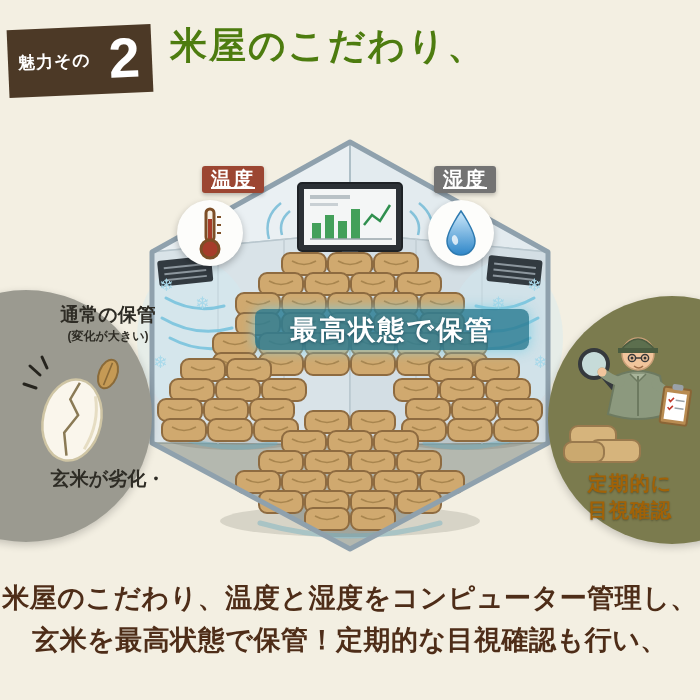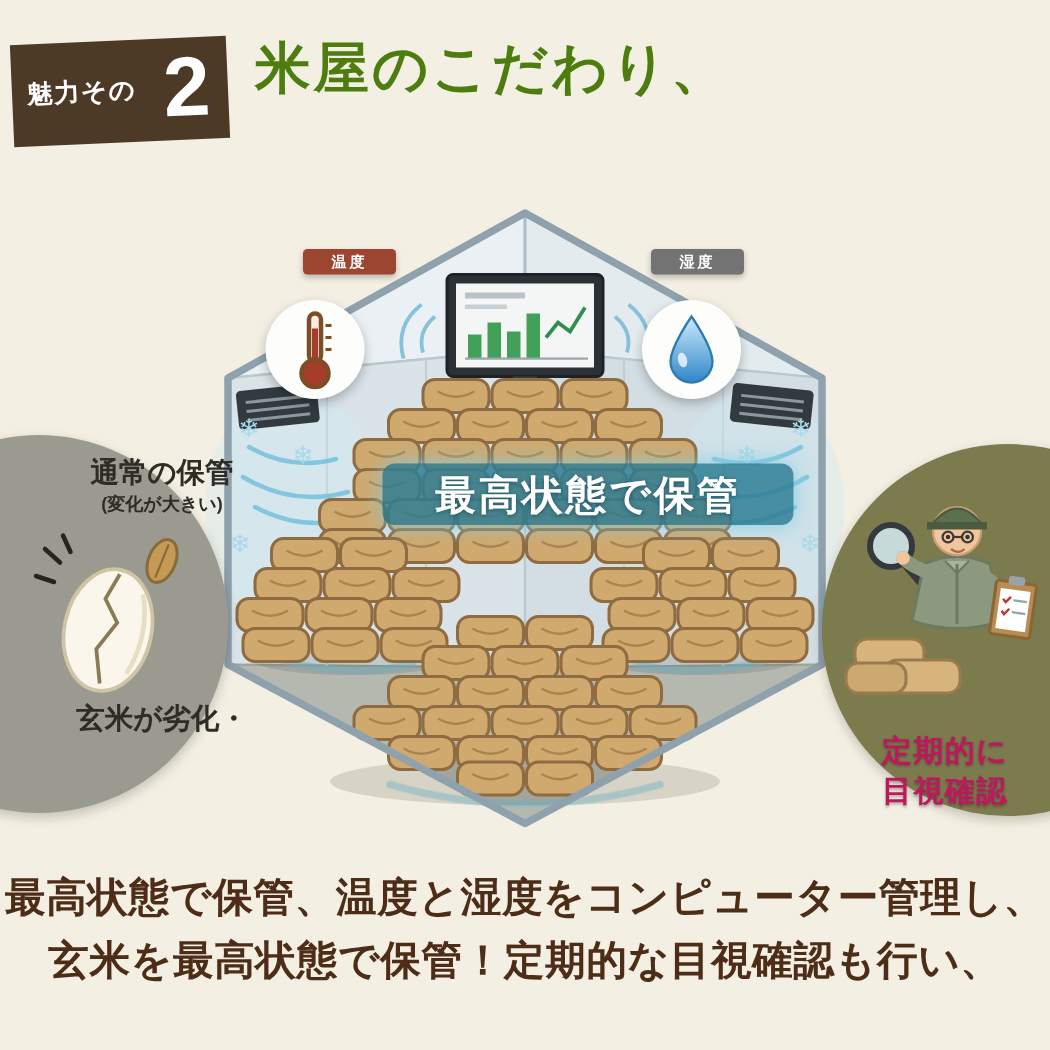--- a/index.html
+++ b/index.html
@@ -12,24 +12,25 @@
   .badge{
     position:absolute;left:8px;top:27px;width:144px;height:68px;
     background:#4c3926;color:#fff;transform:rotate(-2.5deg);
   }
   .badge-prefix{position:absolute;left:10px;top:22px;font-size:17px;font-weight:700;letter-spacing:1px;}
   .badge-number{position:absolute;right:12px;top:1px;font-size:56px;font-weight:800;line-height:64px;}
   .title{position:absolute;left:170px;top:22px;color:#4d7c0f;font-size:37px;font-weight:900;line-height:1.28;letter-spacing:2px;}
   
   .scene-svg{position:absolute;left:100px;top:133px;}
   .tag{
-    position:absolute;width:62px;height:17px;border-radius:3px;color:#fff;
+    position:absolute;width:62px;height:27px;border-radius:3px;color:#fff;
     display:flex;align-items:center;justify-content:center;
-    font-size:10px;font-weight:800;letter-spacing:2px;z-index:6;
+    font-size:20px;font-weight:800;letter-spacing:2px;z-index:6;
     box-shadow:0 2px 4px rgba(0,0,0,.25);
+    text-decoration:underline;
   }
   .tag-temp{left:202px;top:166px;background:#9c4632;}
   .tag-hum{left:434px;top:166px;background:#737373;}
   .icon-circle{
     position:absolute;width:66px;height:66px;border-radius:50%;background:#fdfdfb;
     box-shadow:0 3px 7px rgba(0,0,0,.25);z-index:5;
     display:flex;align-items:center;justify-content:center;
   }
   .circ-temp{left:177px;top:200px;}
   .circ-hum{left:428px;top:200px;}
@@ -50,22 +51,22 @@
   .left-text{position:absolute;left:0;width:152px;text-align:center;color:#2e2c25;font-weight:800;z-index:8;padding-left:32px;}
   .lt1{top:302px;font-size:19px;}
   .lt2{top:328px;font-size:12px;text-align:center;}
   .lt3{top:466px;font-size:19px;}
   .lt4{top:492px;font-size:19px;}
   .grain-svg{position:absolute;left:20px;top:352px;z-index:8;}
   .right-circle{
     position:absolute;left:548px;top:296px;width:248px;height:248px;border-radius:50%;
     background:#7b7b4e;z-index:7;box-shadow:0 3px 8px rgba(0,0,0,.2);
   }
-  .right-text{position:absolute;left:560px;width:140px;text-align:center;color:#be185d;font-weight:900;z-index:8;
-    text-shadow:0 1px 2px rgba(0,0,0,.3);margin-top:17px;}
+  .right-text{position:absolute;left:560px;width:140px;text-align:center;color:#a16207;font-weight:900;z-index:8;
+    text-shadow:0 1px 2px rgba(0,0,0,.3);}
   .rt1{top:470px;font-size:20px;letter-spacing:1px;}
   .rt2{top:497px;font-size:20px;letter-spacing:1px;}
   .person-svg{position:absolute;left:556px;top:310px;z-index:8;}
   
   .footer{position:absolute;left:0;top:578px;width:700px;text-align:center;
     color:#4e2d18;font-weight:900;font-size:27px;line-height:1.55;letter-spacing:.5px;}
 </style>
 </head>
 <body>
 
@@ -345,18 +346,18 @@
     <g>
       <rect x="14" y="116" width="46" height="20" rx="8" fill="#d6b47c" stroke="#9a7a4e" stroke-width="2"></rect>
       <rect x="34" y="130" width="50" height="22" rx="8" fill="#d6b47c" stroke="#9a7a4e" stroke-width="2"></rect>
       <rect x="8" y="132" width="40" height="20" rx="8" fill="#cba96f" stroke="#9a7a4e" stroke-width="2"></rect>
     </g>
   </svg>
   <div class="right-text rt1">定期的に</div>
   <div class="right-text rt2">目視確認</div>
 
   <div class="footer">
-    <div>最高状態で保管、温度と湿度をコンピューター管理し、</div>
+    <div>米屋のこだわり、温度と湿度をコンピューター管理し、</div>
     <div>玄米を最高状態で保管！定期的な目視確認も行い、</div>
 
   </div>
 
 </div>
 
 </body></html>

